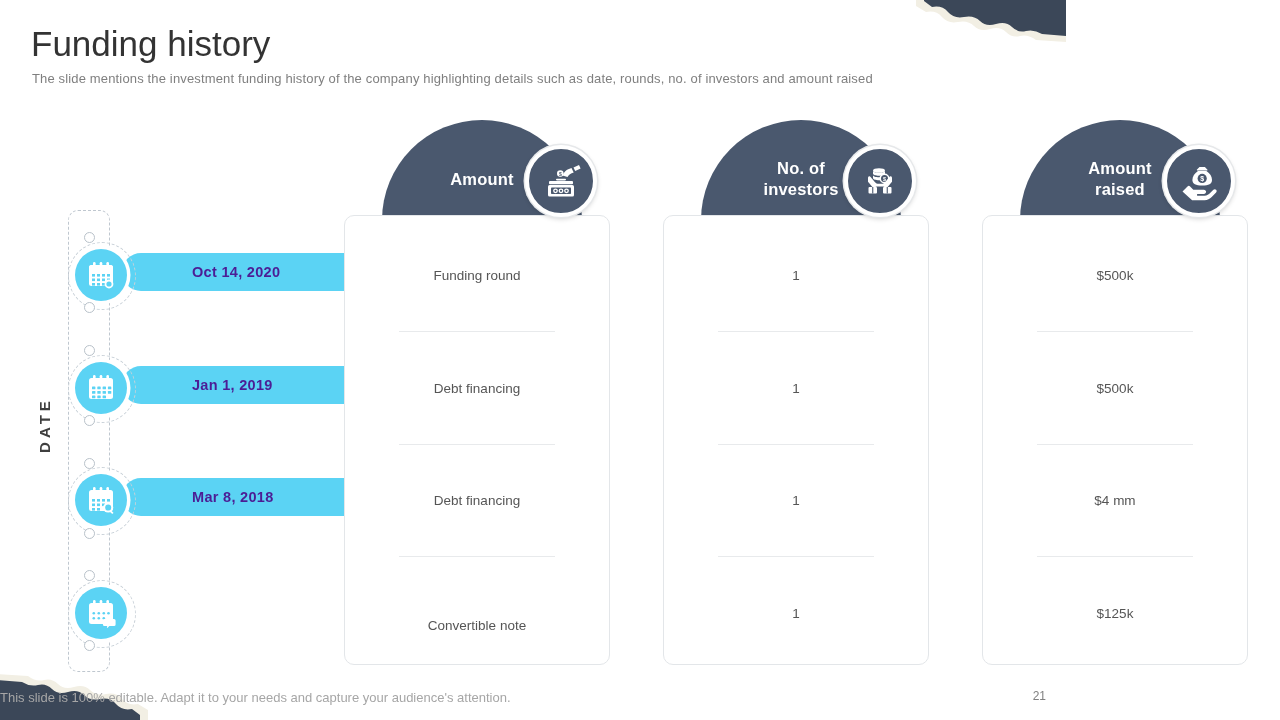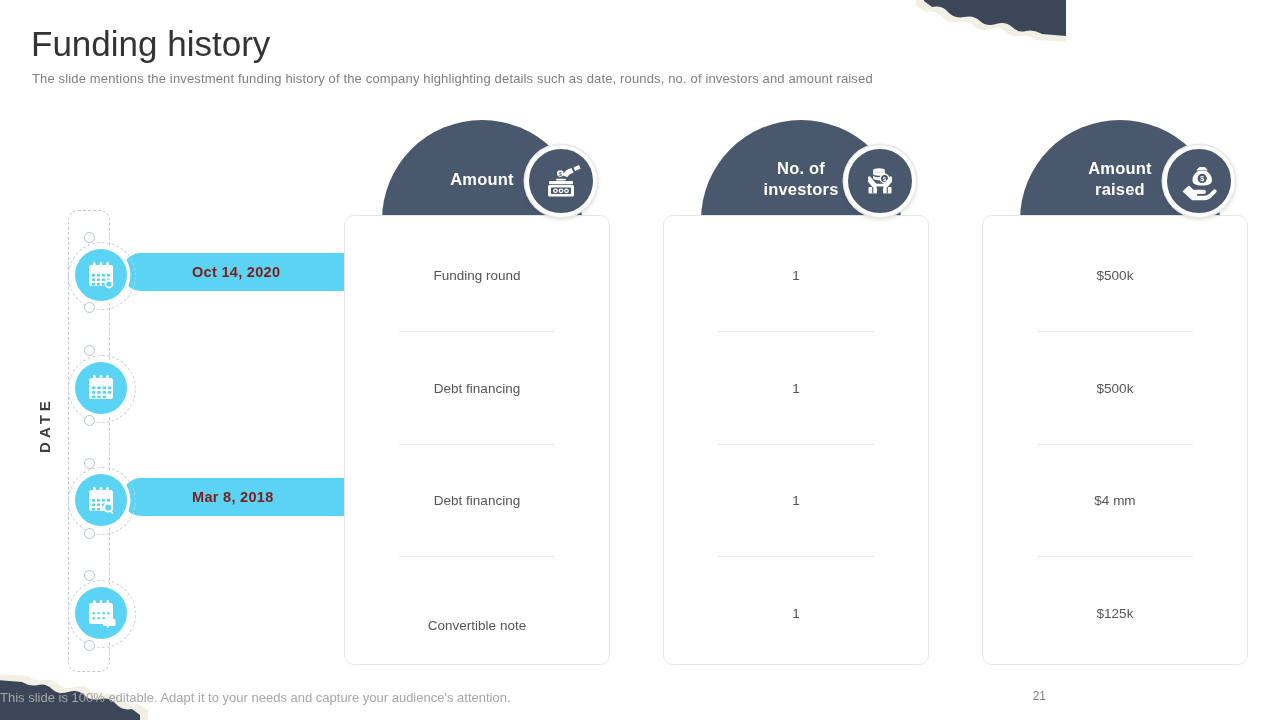--- a/index.html
+++ b/index.html
@@ -70,21 +70,21 @@
   }
   .tl-pill {
     position: absolute;
     left: 47px; top: 4px;
     width: 248px; height: 38px;
     background: #5bd3f4;
     border-radius: 19px;
     display: flex;
     align-items: center;
     padding-left: 70px;
-    color: #7f1d1d;
+    color: #4c1d95;
     font-size: 14.5px;
     font-weight: bold;
     letter-spacing: .3px;
   }
   .tl-circle {
     position: absolute;
     left: 0; top: 0;
     width: 52px; height: 52px;
     border-radius: 50%;
     background: #5bd3f4;
@@ -268,20 +268,23 @@
           <rect x="6" y="18" width="3.4" height="2.8" rx=".6"></rect>
             <rect x="11.3" y="18" width="3.4" height="2.8" rx=".6"></rect>
           <rect x="16.6" y="18" width="3.4" height="2.8" rx=".6"></rect>
             <rect x="21.9" y="18" width="3.4" height="2.8" rx=".6"></rect>
           <rect x="6" y="22.5" width="3.4" height="2.8" rx=".6"></rect>
             <rect x="11.3" y="22.5" width="3.4" height="2.8" rx=".6"></rect>
           <rect x="16.6" y="22.5" width="3.4" height="2.8" rx=".6"></rect>
         </g>
       </svg>
     </div>
+    <div class="tl-pill">
+      <span>Jan 1, 2019</span>
+    </div>
   </div>
 
   <div class="tl-row" style="top:474px">
     <div class="tl-circle">
       <svg width="30" height="30" viewBox="0 0 30 30" fill="#ffffff">
         <rect x="3" y="5" width="24" height="21" rx="2.5"></rect>
         <rect x="7" y="2" width="2.6" height="6" rx="1.3"></rect>
         <rect x="13.7" y="2" width="2.6" height="6" rx="1.3"></rect>
         <rect x="20.4" y="2" width="2.6" height="6" rx="1.3"></rect>
         <g fill="#5bd3f4">

